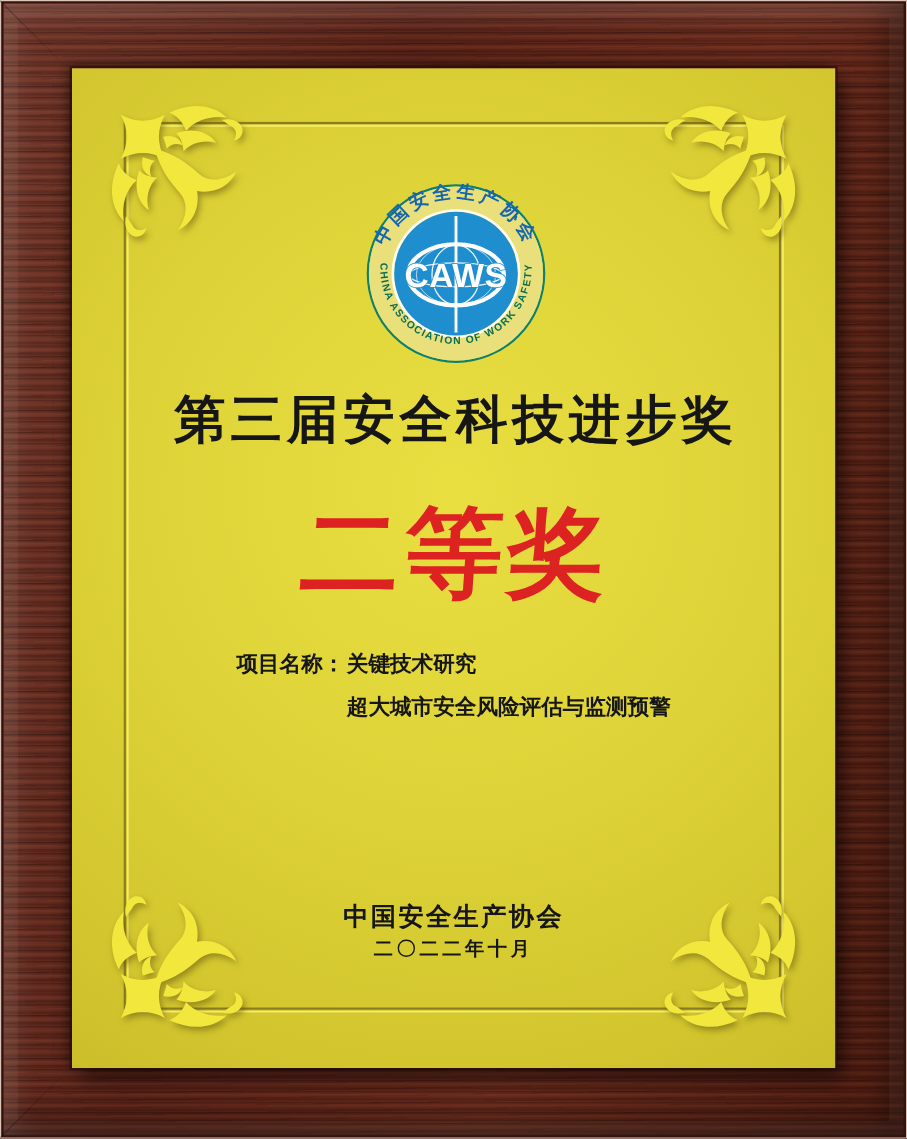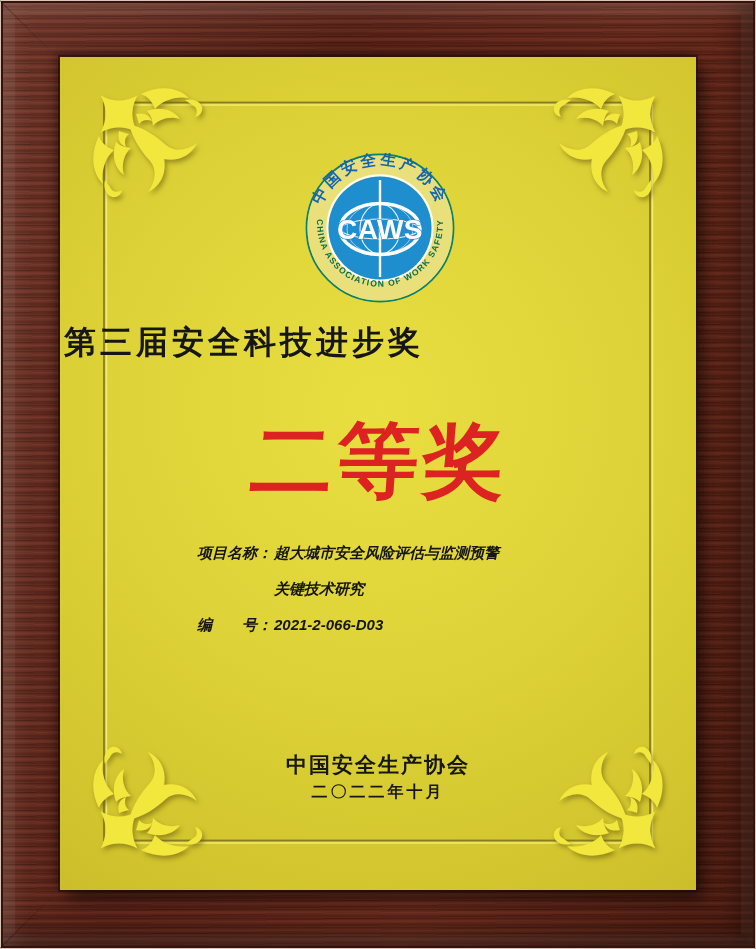--- a/index.html
+++ b/index.html
@@ -58,33 +58,33 @@
   .orn-tr svg{transform:scaleX(-1);}
   .orn-bl svg{transform:scaleY(-1);}
   .orn-br svg{transform:scale(-1,-1);}
 
   
   .logo{position:absolute;left:245px;top:96px;width:150px;height:150px;}
 
   
   .award-title{
     position:absolute;left:0;top:264px;width:100%;
-    font-size:32px;font-weight:bold;
+    text-align:center;font-size:43px;font-weight:bold;
     letter-spacing:4px;text-indent:4px;color:#161616;
   }
   .award-level{
     position:absolute;left:0;top:350px;width:100%;
     text-align:center;font-size:82px;font-weight:bold;
     letter-spacing:4px;text-indent:4px;
     font-family:"Liberation Serif","DejaVu Serif",serif;
     transform:skewX(-4deg);
   }
   .fields{
     position:absolute;left:137px;top:478px;width:470px;
-    font-size:15px;font-weight:bold;line-height:36px;color:#161616;font-style:italic;
+    font-size:18px;font-weight:bold;line-height:36px;color:#161616;
   }
   .field-row{display:flex;align-items:flex-start;}
   .field-label{flex:0 0 auto;white-space:pre;}
   .field-value{flex:1 1 auto;margin-left:2px;}
   .issuer-block{
     position:absolute;left:0;top:694px;width:100%;text-align:center;color:#161616;
   }
   .issuer-name{font-size:21px;font-weight:bold;letter-spacing:2px;line-height:27px;}
   .issue-date{font-size:16px;font-weight:bold;letter-spacing:3px;line-height:27px;}
 </style>
@@ -181,28 +181,22 @@
     </svg>
 
     <div class="award-title">第三届安全科技进步奖</div>
 
     <div class="award-level" style="color:#dd2222">二等奖</div>
 
     <div class="fields">
       <div class="field-row">
         <span class="field-label">项目名称：</span>
         <span class="field-value">
+          <div>关键技术研究</div>
           <div>超大城市安全风险评估与监测预警</div>
-          <div>关键技术研究</div>
-        </span>
-      </div>
-      <div class="field-row">
-        <span class="field-label">编　　号：</span>
-        <span class="field-value">
-          <div>2021-2-066-D03</div>
         </span>
       </div>
     </div>
 
     <div class="issuer-block">
       <div class="issuer-name">中国安全生产协会</div>
       <div class="issue-date">二〇二二年十月</div>
     </div>
 
   </div>

